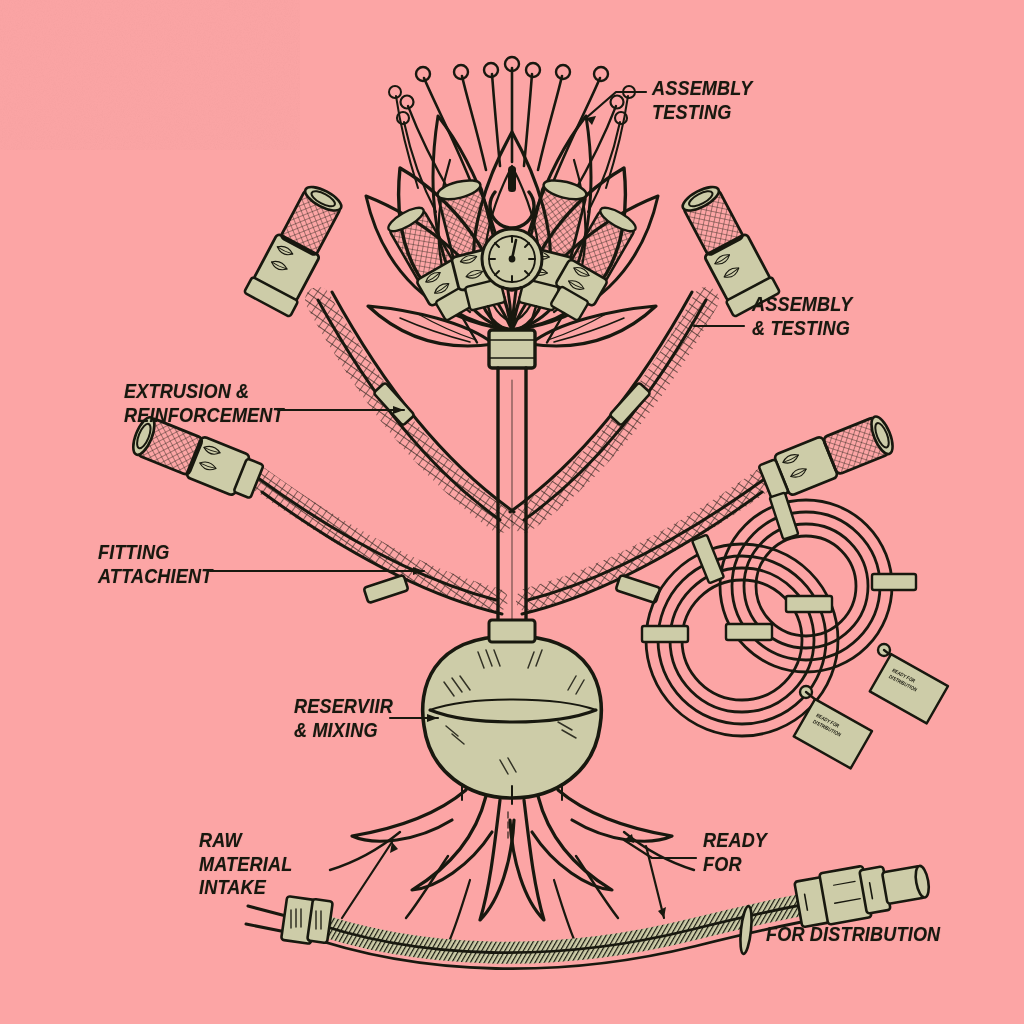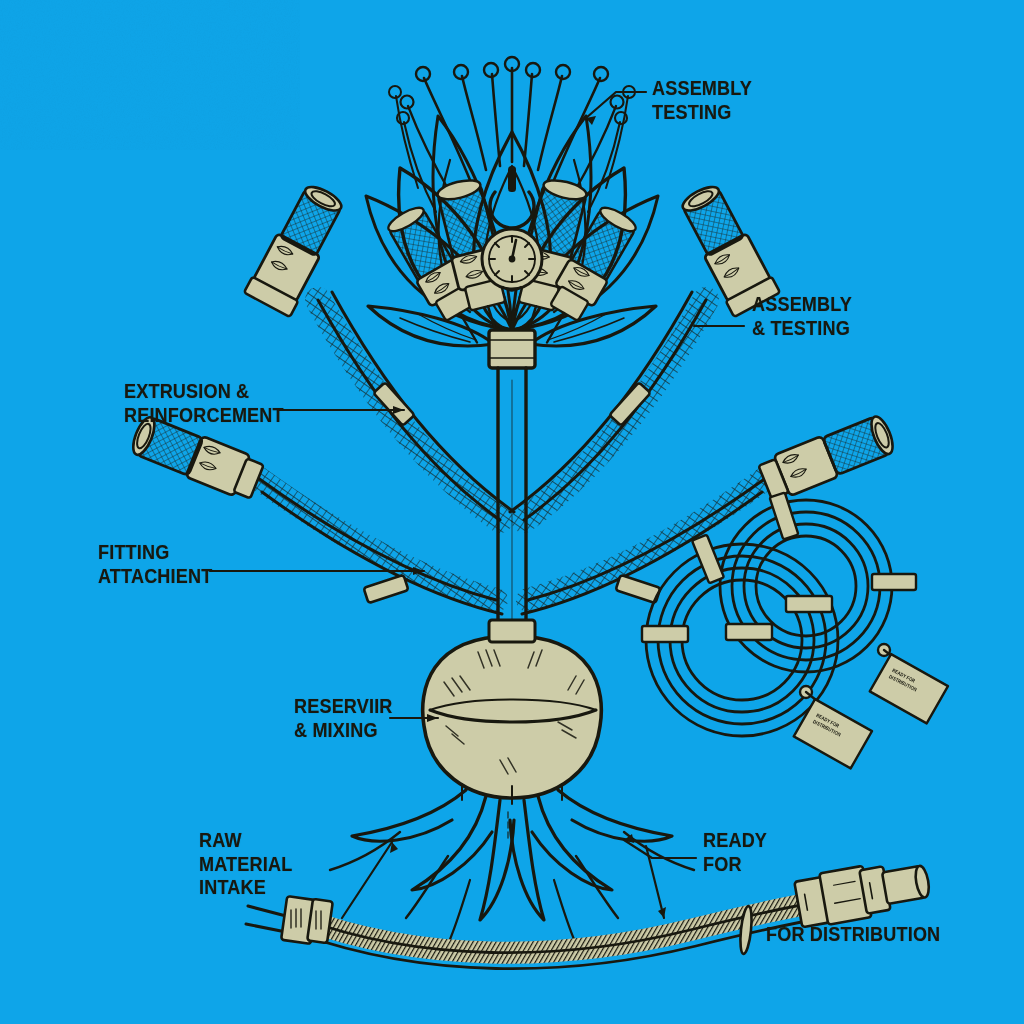--- a/index.html
+++ b/index.html
@@ -33,21 +33,21 @@
 
   .tagtext{
     font-size:5.2px;font-weight:700;color:#18180f;
     letter-spacing:.1px;line-height:1.25;white-space:pre-line;
     transform:scaleX(.8);transform-origin:left top;
   }
 </style>
 </head>
 <body style="background: rgb(205, 204, 168);">
 
-<div id="stage" style="background: #0ea5e9;">
+<div id="stage" style="background: #fca5a5; font-style: italic;">
 
   <svg class="art" viewBox="0 0 1024 1024">
     <defs>
       <pattern id="mesh" width="7" height="7" patternUnits="userSpaceOnUse" patternTransform="rotate(35)">
         <path d="M0 0 L0 7 M0 0 L7 0" stroke="#18180f" stroke-width="1.25" fill="none" opacity=".85"></path>
       </pattern>
       <pattern id="meshFine" width="5" height="5" patternUnits="userSpaceOnUse" patternTransform="rotate(40)">
         <path d="M0 0 L0 5 M0 0 L5 0" stroke="#18180f" stroke-width="1" fill="none" opacity=".8"></path>
       </pattern>
       <pattern id="dark" width="4" height="4" patternUnits="userSpaceOnUse" patternTransform="rotate(30)">

